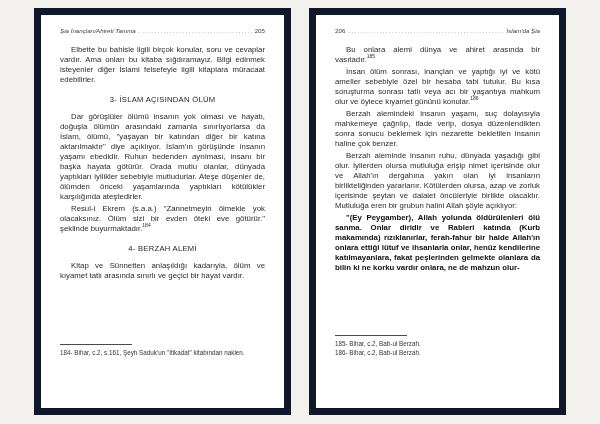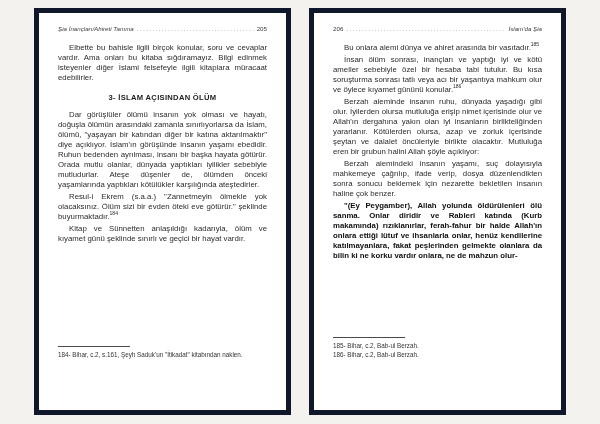--- a/index.html
+++ b/index.html
@@ -15,21 +15,21 @@
     width: 600px;
     height: 424px;
     display: flex;
     justify-content: space-between;
     padding: 8px 34px 9px 34px;
   }
   .page {
     box-sizing: border-box;
     width: 257px;
     background: #ffffff;
-    border: 5px solid #0f172a;
+    border: 7px solid #0f172a;
     padding: 12px 19px 50px 19px;
     display: flex;
     flex-direction: column;
     font-family: "Liberation Sans", sans-serif;
     color: #2b2b2b;
     justify-content: space-between;
   }
   .running-header {
     display: flex;
     align-items: baseline;
@@ -50,21 +50,21 @@
   .rh-num { font-style: normal; }
   .body-para {
     margin: 0 0 2px 0;
     font-size: 7.8px;
     line-height: 10px;
     text-align: justify;
     text-indent: 11px;
   }
   .section-heading {
     text-align: center;
-    font-weight: bold;
+    font-weight: normal;
     font-size: 7.6px;
     line-height: 10px;
     letter-spacing: 0.3px;
     margin: 8px 0 7px 0;
     color: #1d1d1d;
   }
   .sup {
     font-size: 5px;
     vertical-align: super;
     line-height: 0;
@@ -102,43 +102,44 @@
     </div>
 
     <p class="body-para"><span>Elbette bu bahisle ilgili birçok konular, soru ve cevaplar vardır. Ama onları bu kitaba sığdıramayız. Bilgi edinmek isteyenler diğer İslami felsefeyle ilgili kitaplara müracaat edebilirler.</span></p>
 
     <div class="section-heading">3- İSLAM AÇISINDAN ÖLÜM</div>
 
     <p class="body-para"><span>Dar görüşlüler ölümü insanın yok olması ve hayatı, doğuşla ölümün arasındaki zamanla sınırlıyorlarsa da İslam, ölümü, "yaşayan bir katından diğer bir katına aktarılmaktır" diye açıklıyor. İslam'ın görüşünde insanın yaşamı ebedidir. Ruhun bedenden ayrılması, insanı bir başka hayata götürür. Orada mutlu olanlar, dünyada yaptıkları iyilikler sebebiyle mutludurlar. Ateşe düşenler de, ölümden önceki yaşamlarında yaptıkları kötülükler karşılığında ateştedirler.</span></p>
 
     <p class="body-para"><span>Resul-i Ekrem (s.a.a.) "Zannetmeyin ölmekle yok olacaksınız. Ölüm sizi bir evden öteki eve götürür." şeklinde buyurmaktadır.</span><span class="sup">184</span></p>
 
+    <div class="section-heading">4- BERZAH ALEMİ</div>
 
-    <p class="body-para"><span>Kitap ve Sünnetten anlaşıldığı kadarıyla, ölüm ve kıyamet günü şeklinde sınırlı ve geçici bir hayat vardır.</span></p>
+    <p class="body-para"><span>Kitap ve Sünnetten anlaşıldığı kadarıyla, ölüm ve kıyamet tatlı arasında sınırlı ve geçici bir hayat vardır.</span></p>
 
     <div class="footnotes">
       <div class="frule"></div>
       <p class="footnote">184- Bihar, c.2, s.161, Şeyh Saduk'un "İtikadat" kitabından naklen.</p>
     </div>
   </div>
 
   <div class="page">
     <div class="running-header">
       <span class="rh-num">206</span>
       <span class="rh-dots">....................................................................................................</span>
       <span class="rh-title">İslam'da Şia</span>
     </div>
 
     <p class="body-para"><span>Bu onlara alemi dünya ve ahiret arasında bir vasıtadır.</span><span class="sup">185</span></p>
 
     <p class="body-para"><span>İnsan ölüm sonrası, inançları ve yaptığı iyi ve kötü ameller sebebiyle özel bir hesaba tabi tutulur. Bu kısa soruşturma sonrası tatlı veya acı bir yaşantıya mahkum olur ve öylece kıyamet gününü konular.</span><span class="sup">186</span></p>
 
+    <p class="body-para"><span>Berzah alemindeki insanın yaşamı, suç dolayısıyla mahkemeye çağrılıp, ifade verip, dosya düzenlendikten sonra sonucu beklemek için nezarette bekletilen insanın haline çok benzer.</span></p>
+
     <p class="body-para"><span>Berzah aleminde insanın ruhu, dünyada yaşadığı gibi olur. İyilerden olursa mutluluğa erişip nimet içerisinde olur ve Allah'ın dergahına yakın olan iyi insanların birlikteliğinden yararlanır. Kötülerden olursa, azap ve zorluk içerisinde şeytan ve dalalet öncüleriyle birlikte olacaktır. Mutluluğa eren bir grubun halini Allah şöyle açıklıyor:</span></p>
-
-    <p class="body-para"><span>Berzah alemindeki insanın yaşamı, suç dolayısıyla mahkemeye çağrılıp, ifade verip, dosya düzenlendikten sonra sonucu beklemek için nezarette bekletilen insanın haline çok benzer.</span></p>
 
     <p class="body-para quote-para"><span>"(Ey Peygamber), Allah yolunda öldürülenleri ölü sanma. Onlar diridir ve Rableri katında (Kurb makamında) rızıklanırlar, ferah-fahur bir halde Allah'ın onlara ettiği lütuf ve ihsanlarla onlar, henüz kendilerine katılmayanlara, fakat peşlerinden gelmekte olanlara da bilin ki ne korku vardır onlara, ne de mahzun olur-</span></p>
 
     <div class="footnotes">
       <div class="frule"></div>
       <p class="footnote">185- Bihar, c.2, Bab-ul Berzah.</p>
       <p class="footnote">186- Bihar, c.2, Bab-ul Berzah.</p>
     </div>
   </div>
 

